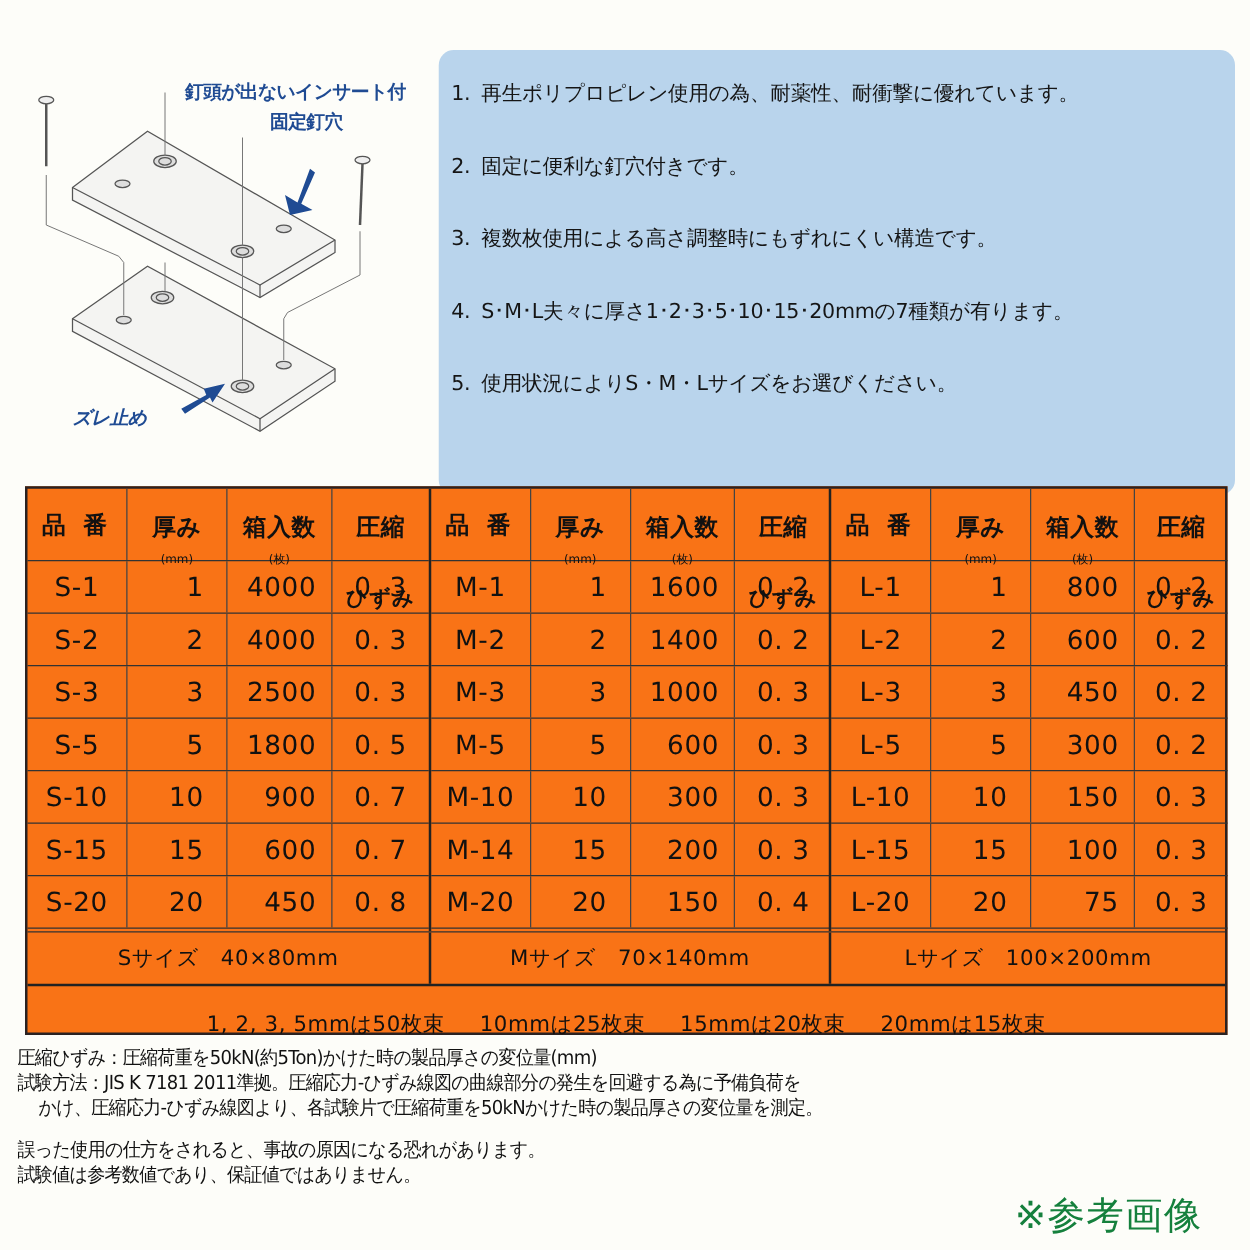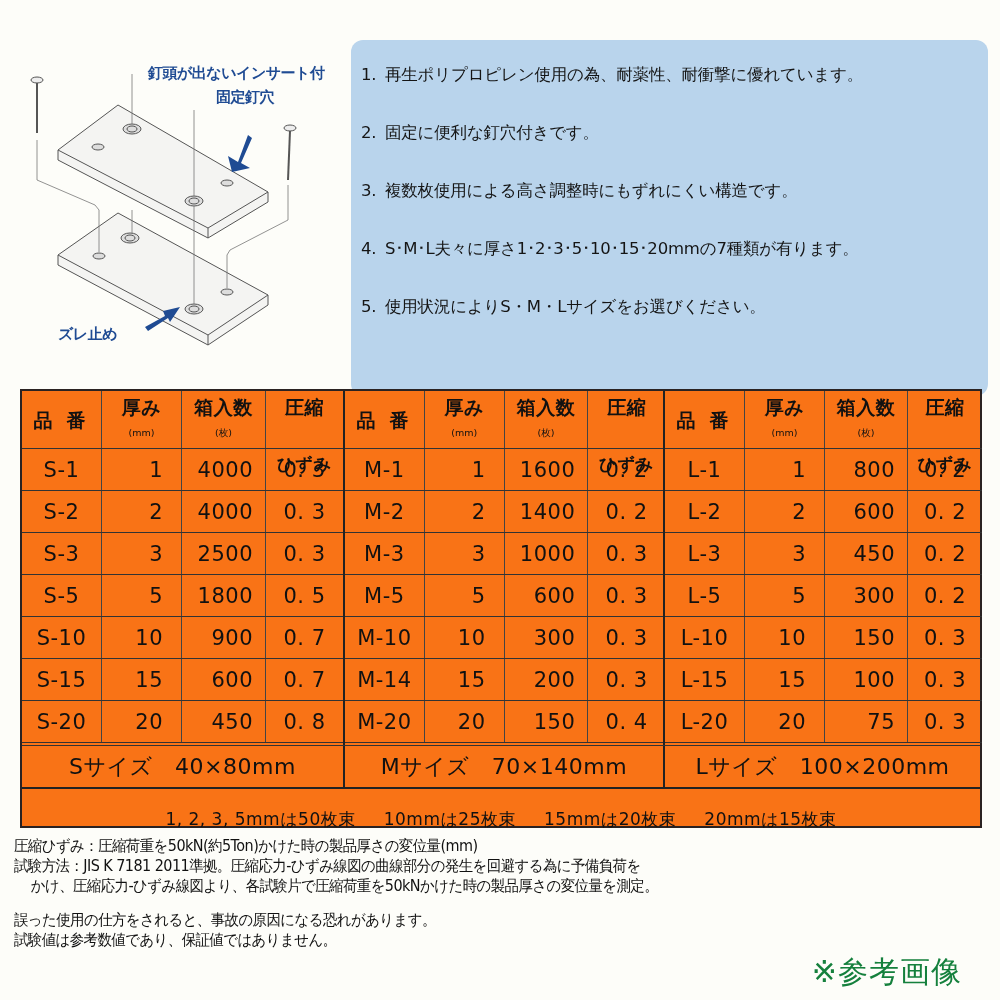--- a/index.html
+++ b/index.html
@@ -11,21 +11,21 @@
     }
     
     .illust { position:absolute; left:0; top:0; width:350px; height:370px; }
     .illust svg { position:absolute; left:0; top:0; }
     .callout {
       position:absolute; color:#1f4b93; font-size:15px; font-weight:bold;
       white-space:nowrap; letter-spacing:-0.5px;
     }
     .callout.c1 { left:148px; top:64px; }
     .callout.c2 { left:216px; top:88px; }
-    .callout.c3 { left:58px; top:325px; }
+    .callout.c3 { left:58px; top:325px;font-style:italic; }
 
     
     .features {
       position:absolute; left:351px; top:40px; width:637px; height:356px;
       background:#b9d4ec; box-sizing:border-box; padding:24px 0 0 10px;border-radius:12px;
     }
     .features ol { list-style:none; margin:0; padding:0; }
     .features li {
       font-size:16.5px; height:58px; line-height:22px; white-space:nowrap;
       letter-spacing:-0.2px; color:#151515;
@@ -55,32 +55,32 @@
     .c-code { width:80px; }
     .c-thk  { width:80px; justify-content:flex-end; padding-right:18px; }
     .c-qty  { width:84px; justify-content:flex-end; padding-right:12px; }
     .c-cmp  { width:77px;gap:35px; }
     .group.g1 .c-code, .group.g1 .c-thk { width:80px; }
     .group.g2 .c-code { width:80px; }
     .group.g2 .c-thk  { width:80px; }
     .group.g2 .c-qty  { width:83px; }
     .group.g2 .c-cmp  { width:74px; }
     .head .cell {
-      flex-direction:column; justify-content:flex-start; padding-top:6px;
+      flex-direction:column; justify-content:flex-start; padding-top:21px;
       font-weight:bold; font-size:19px; line-height:20px; padding-right:0;
     }
     .head .cell.c-code { justify-content:center; padding-top:0; letter-spacing:14px; padding-left:10px; }
     .head .sub { font-size:9.5px; font-weight:normal; margin-top:6px; letter-spacing:0; }
     .head .sub2 { font-size:17px; font-weight:bold; margin-top:2px; letter-spacing:1px; }
     .size-row {
       position:absolute; top:354px; left:0; width:958px; height:44px;
       display:flex; border-top:1px solid #333; border-bottom:2px solid #222; box-sizing:border-box;
     }
     .size-cell {
-      display:flex; align-items:center; justify-content:center; font-size:22px;
+      display:flex; align-items:center; justify-content:center; font-size:17px;
       box-sizing:border-box; letter-spacing:0.5px;
     }
     .size-cell.s0 { width:321px; }
     .size-cell.s1 { width:320px; border-left:2px solid #222; }
     .size-cell.s2 { width:317px; border-left:2px solid #222; }
     .bundle-row {
       position:absolute; top:417px; left:0; width:958px; height:37px;
       display:flex; align-items:flex-start; justify-content:center;
       font-size:17px; letter-spacing:0.5px; word-spacing:18px;
     }

